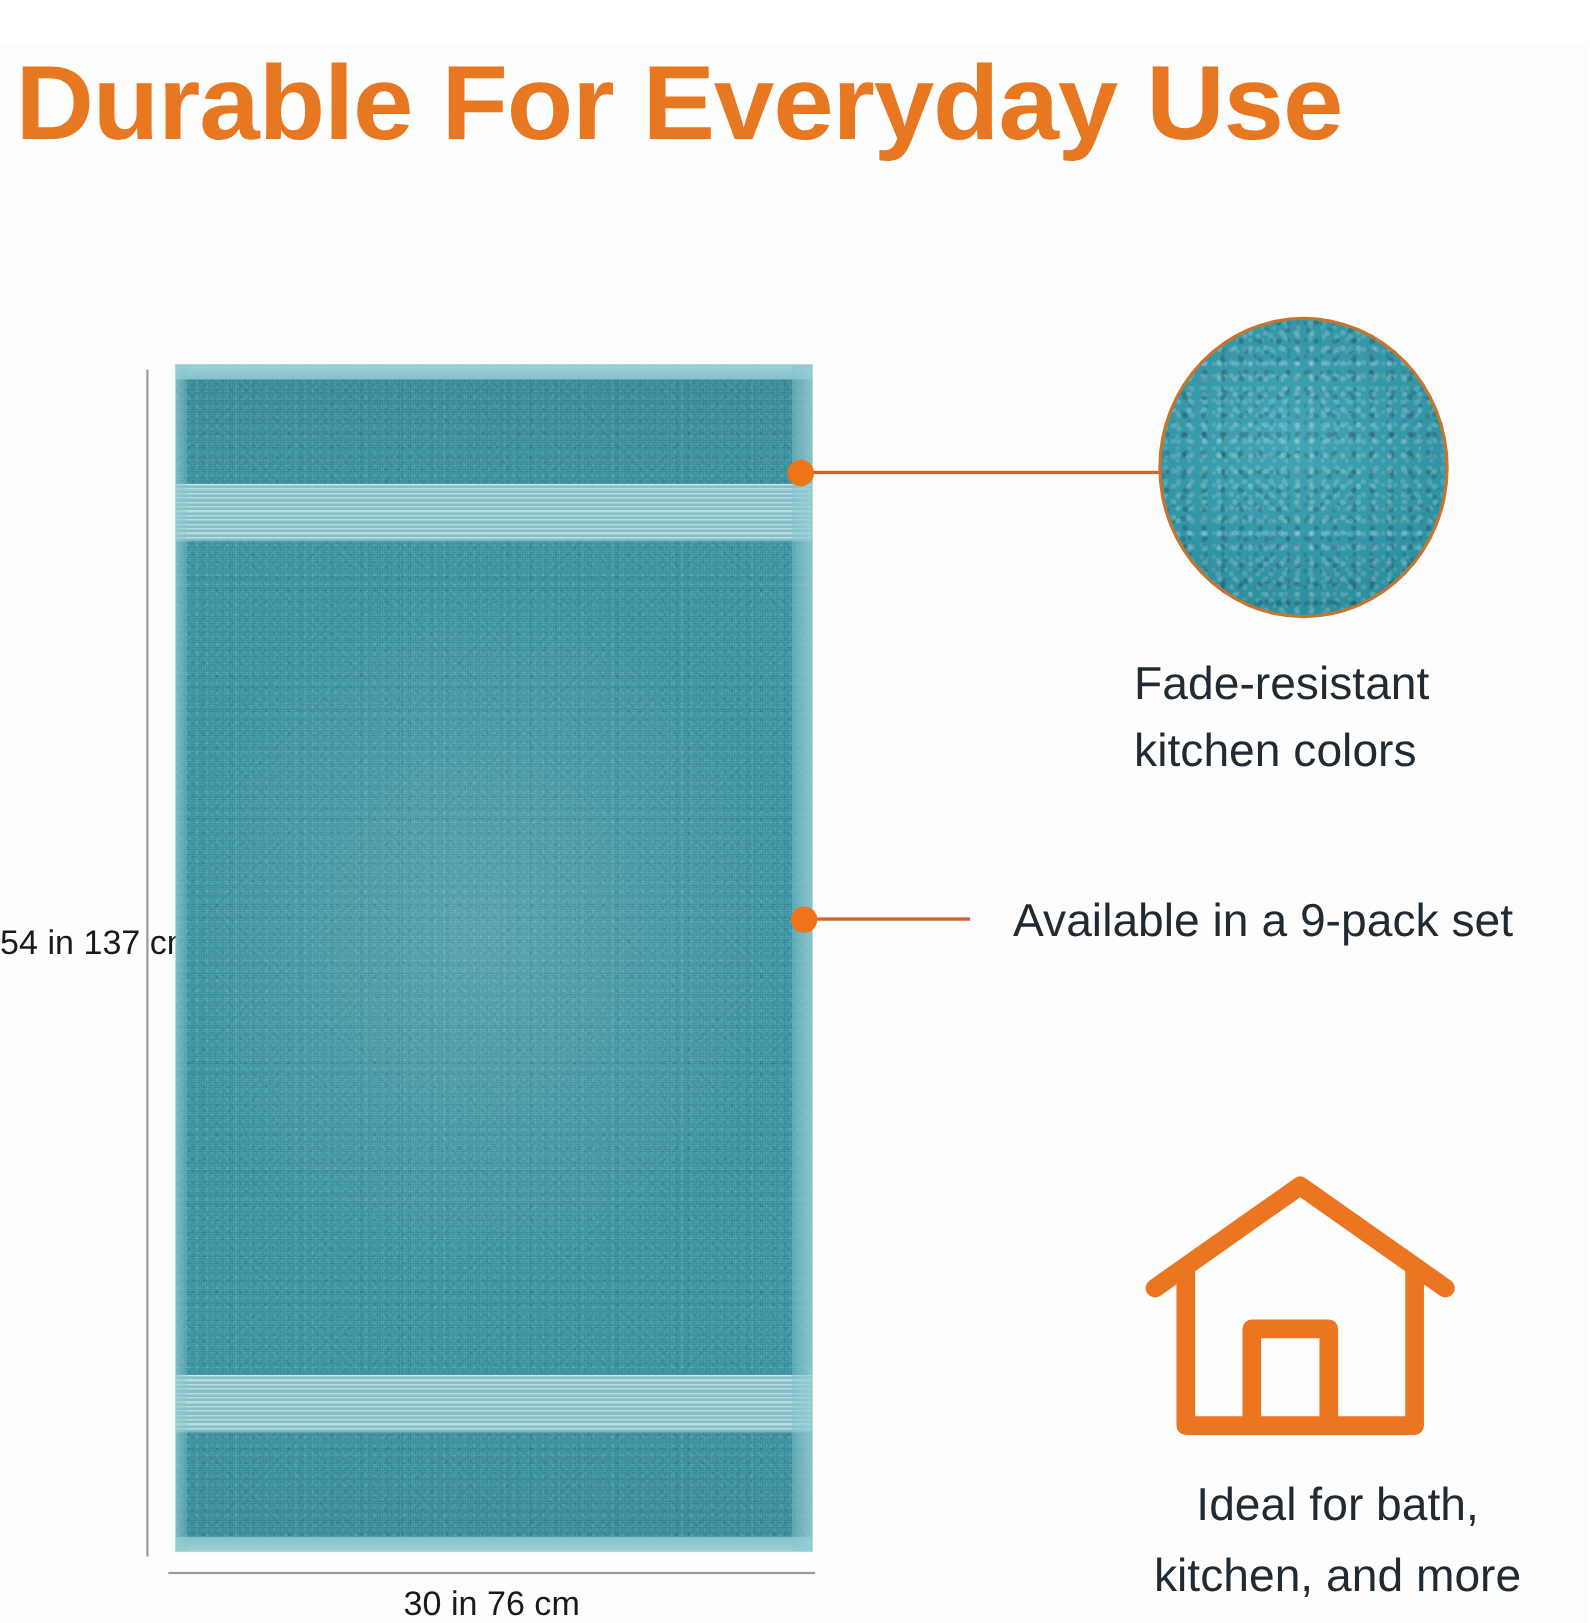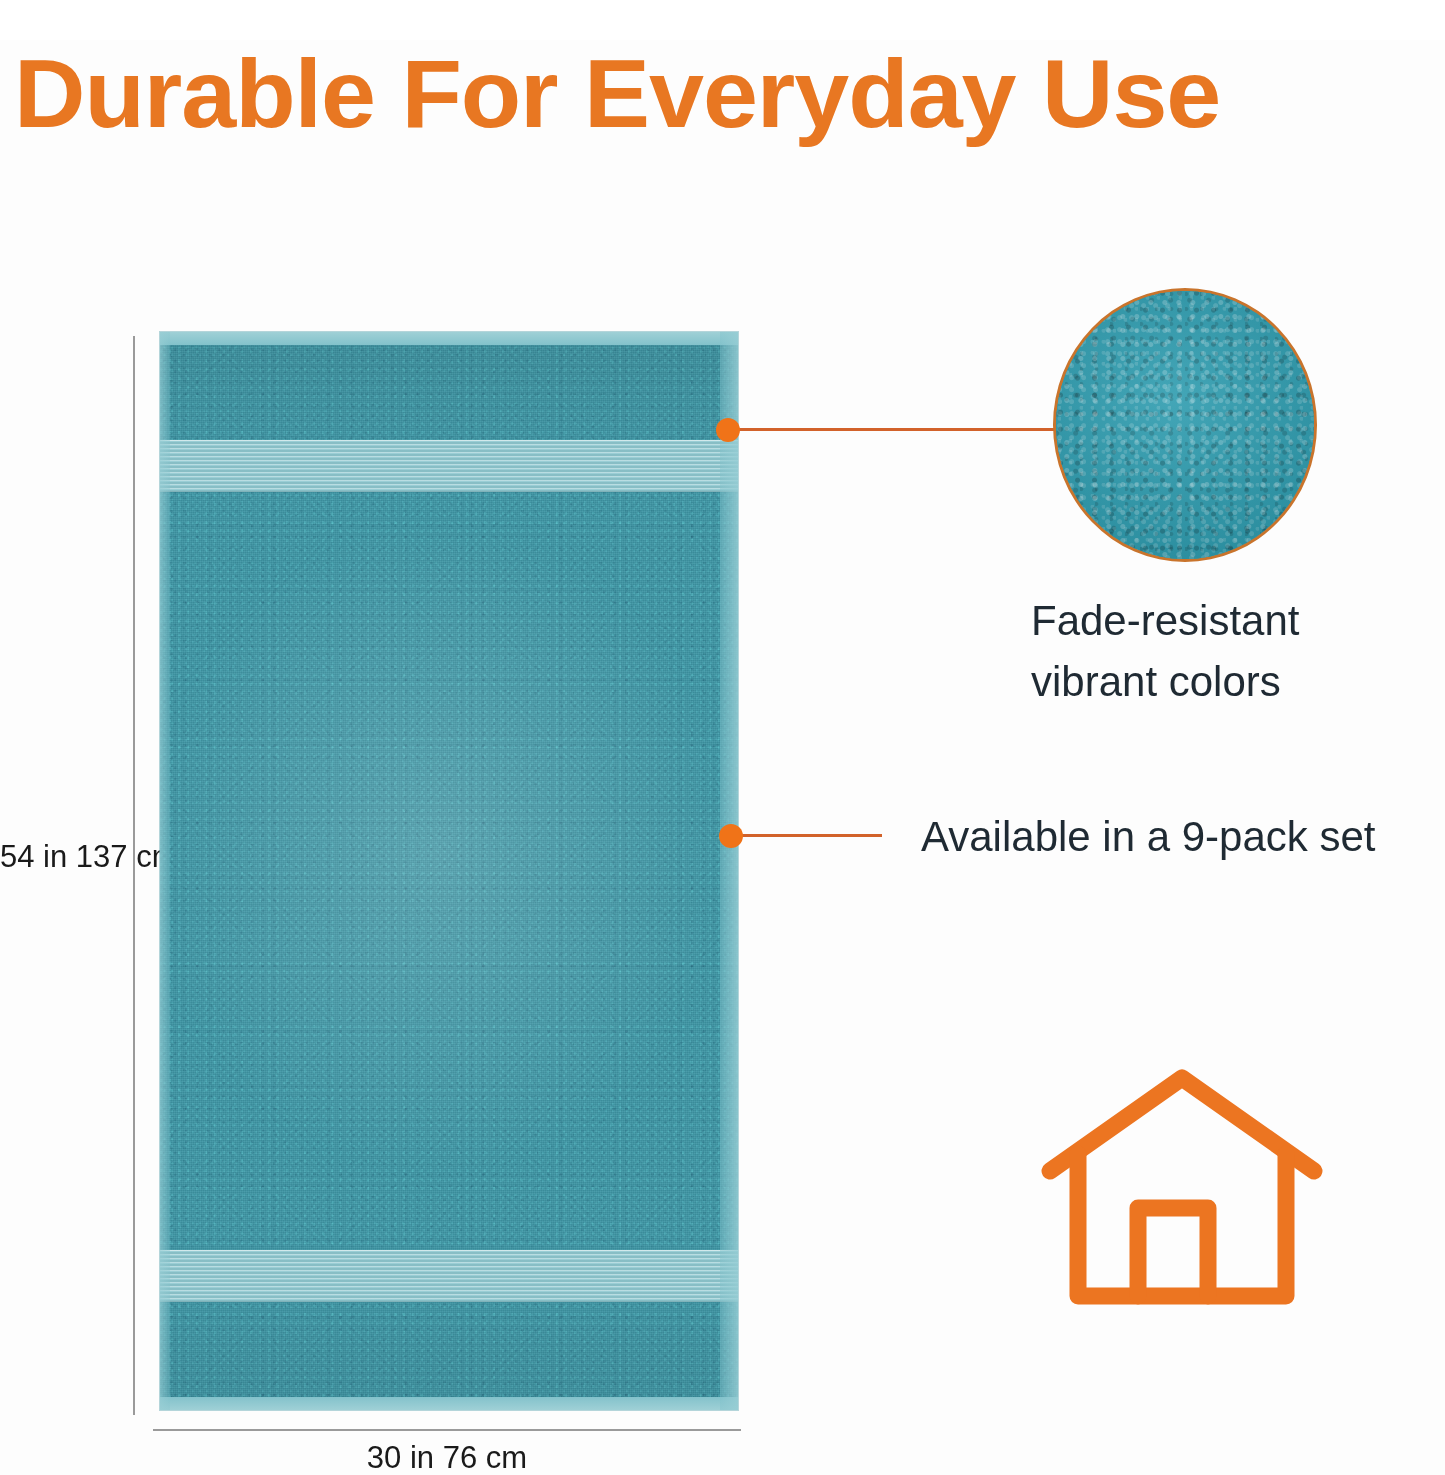--- a/index.html
+++ b/index.html
@@ -274,29 +274,31 @@
 
   <div class="leader one"></div>
   <div class="dot one"></div>
 
   <div class="magnifier">
     <div class="magnifier-texture"></div>
     <div class="magnifier-sheen"></div>
   </div>
 
   <div class="caption fade">Fade-resistant
-vibrant colors</div>
+kitchen colors</div>
 
   <div class="leader two"></div>
   <div class="dot two"></div>
 
   <div class="caption pack">Available in a 9-pack set</div>
 
   <svg class="house-icon" viewBox="0 0 300 250">
     <g fill="none" stroke="#EC7521" stroke-width="17" stroke-linecap="round" stroke-linejoin="round">
       <path d="M18 103 L150 10 L282 103"></path>
       <path d="M46 86 L46 228 L254 228 L254 86"></path>
       <path d="M106 228 L106 140 L176 140 L176 228"></path>
     </g>
   </svg>
 
+  <div class="caption ideal">Ideal for bath,
+kitchen, and more</div>
 
 </div>
 
 </body></html>

